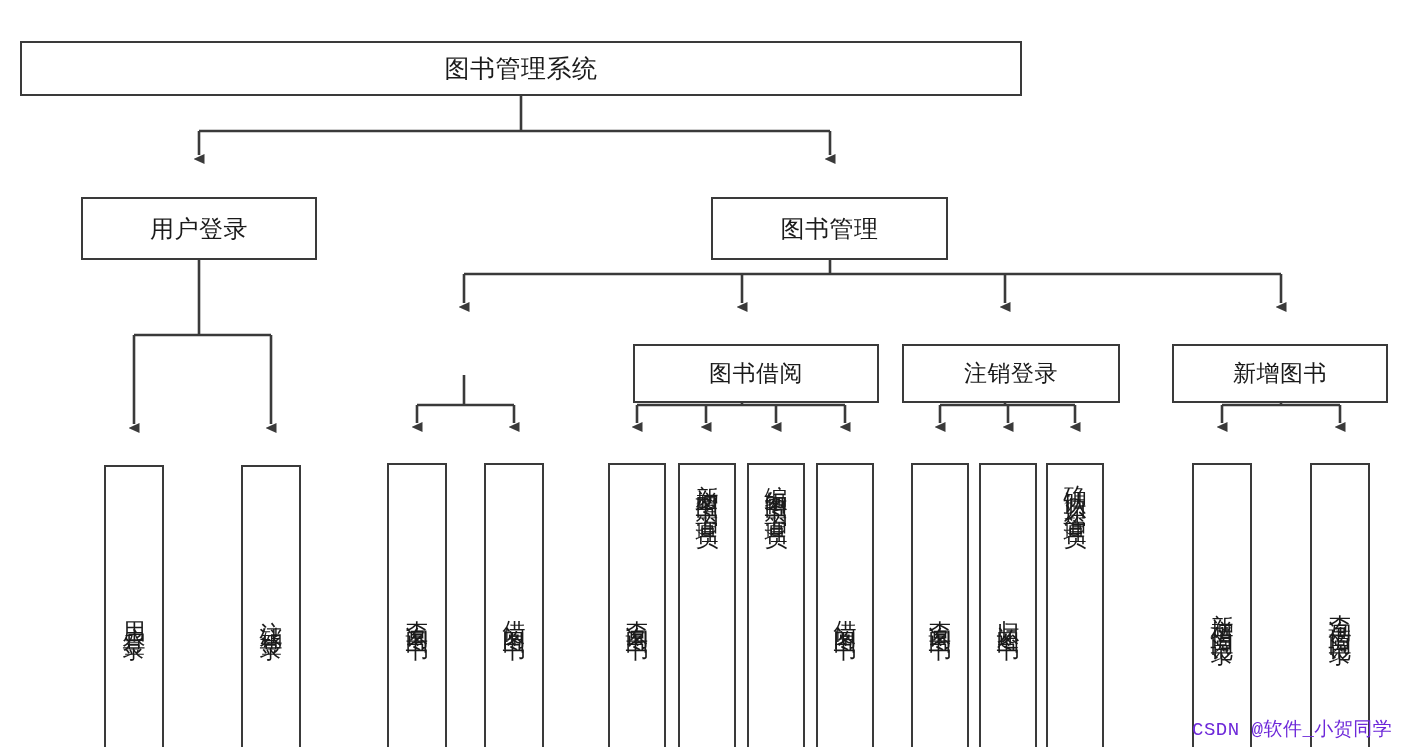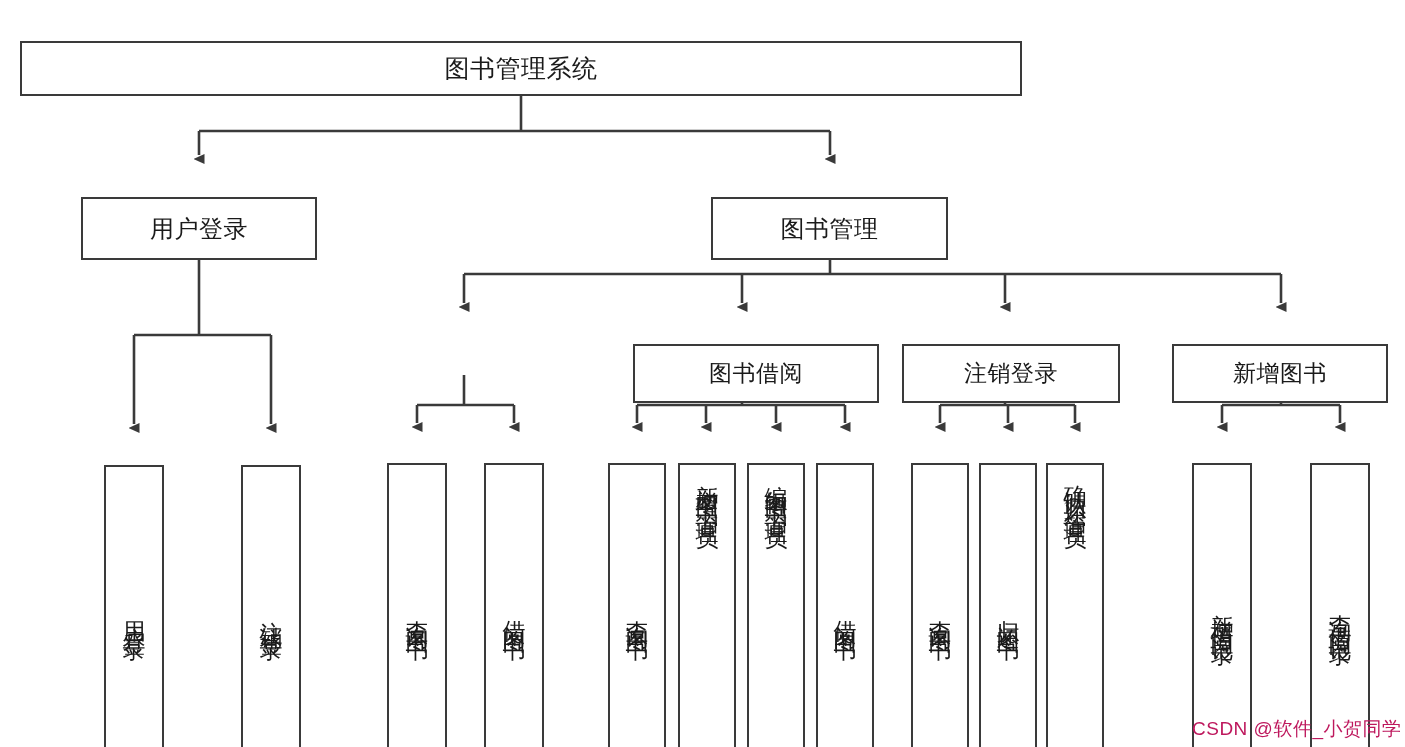--- a/index.html
+++ b/index.html
@@ -58,25 +58,25 @@
     font-size: 23px;
     letter-spacing: 6px;
     line-height: 1.0;
     padding-top: 2px;
   }
   .node.leaf.center-text {
     align-items: center;
   }
   .watermark {
     position: absolute;
-    color: #be185d;
+    color: #6d28d9;
     font-size: 19px;
     letter-spacing: 0.5px;
     white-space: nowrap;
-    font-family: Liberation Sans, sans-serif;
+    font-family: Liberation Mono, monospace;
   }
 </style>
 </head>
 <body>
 
 <div id="diagram-root">
 
   <svg class="edges" viewBox="0 0 1405 747" xmlns="http://www.w3.org/2000/svg">
     <defs>
       <marker id="arrow" markerWidth="10" markerHeight="11" refX="1" refY="5.5" orient="auto" markerUnits="userSpaceOnUse">

